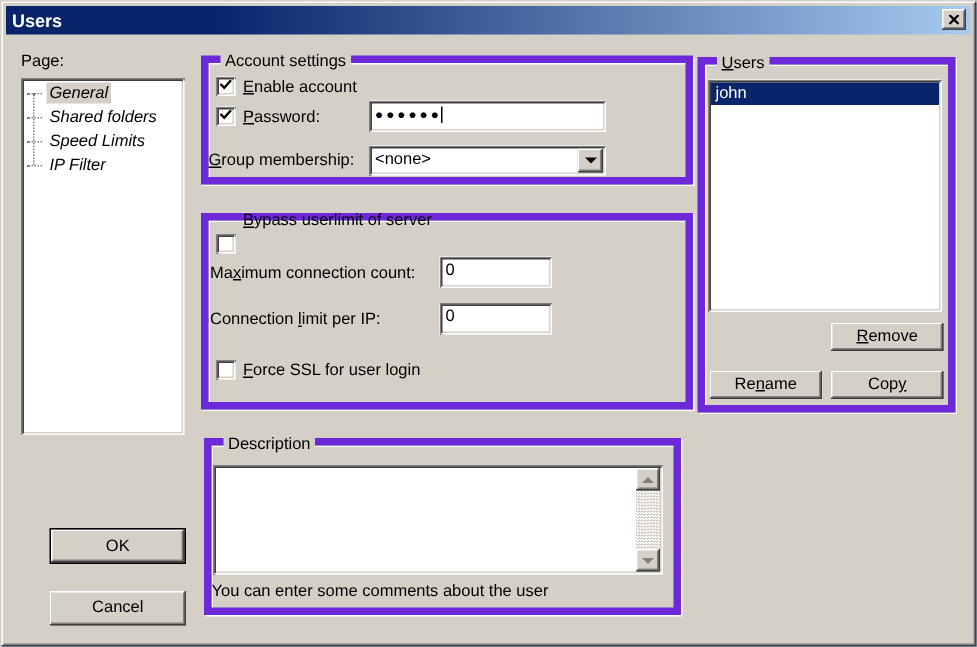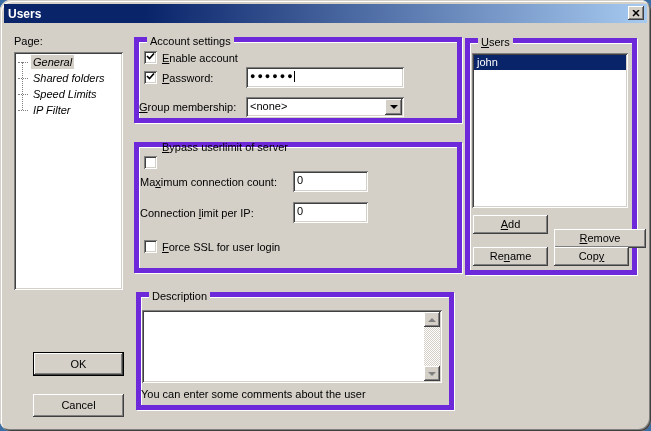--- a/index.html
+++ b/index.html
@@ -1,21 +1,21 @@
 <!DOCTYPE html>
 <html><head>
 <meta charset="utf-8">
 <style>
   html,body{margin:0;padding:0;background:#3A6EA5;}
   *{box-sizing:border-box;font-family:"Liberation Sans",sans-serif;}
   .dialog{
     position:relative;width:651px;height:431px;background:#D4D0C8;overflow:hidden;
     box-shadow: inset 1px 1px 0 #D4D0C8, inset -1px -1px 0 #404040,
                 inset 2px 2px 0 #FFFFFF, inset -2px -2px 0 #808080;
-    font-size:11px;color:#000;border-radius:11px;
+    font-size:11px;color:#000;
   }
   .titlebar{
     position:absolute;left:4px;top:4px;right:4px;height:19px;
     background:linear-gradient(to right,#0A246A 0%,#0A246A 22%,#A6CAF0 100%);
     display:flex;align-items:center;padding-left:4px;
   }
   .title-text{color:#FFF;font-weight:bold;font-size:12px;letter-spacing:0px;}
   .close-btn{
     position:absolute;right:3px;top:2px;width:16px;height:14px;
     background:#D4D0C8;display:flex;align-items:center;justify-content:center;
@@ -193,24 +193,21 @@
     </div>
   </div>
   <div class="label" style="left:141px;top:388px;">You can enter some comments about the user</div>
 
   <div class="groupbox" style="left:465px;top:38px;width:172px;height:237px;">
     <span class="legend"><span class="accel">U</span><span>sers</span></span>
   </div>
   <div class="listbox sunken">
     <div class="list-item selected">john</div>
   </div>
-  <div class="btn" style="left:473px;top:215px;width:75px;height:19px;">
-      <span><span class="accel">A</span><span>dd</span></span>
-    </div>
-  <div class="btn" style="left:554px;top:229px;width:92px;height:19px;">
+  <div class="btn" style="left:554px;top:215px;width:75px;height:19px;">
       <span><span class="accel">R</span><span>emove</span></span>
     </div>
   <div class="btn" style="left:473px;top:247px;width:75px;height:19px;">
       <span><span>Re</span><span class="accel">n</span><span>ame</span></span>
     </div>
   <div class="btn" style="left:554px;top:247px;width:75px;height:19px;">
       <span><span>Cop</span><span class="accel">y</span><span></span></span>
     </div>
 
   <div class="btn btn-default" style="left:33px;top:352px;width:91px;height:24px;">OK</div>

